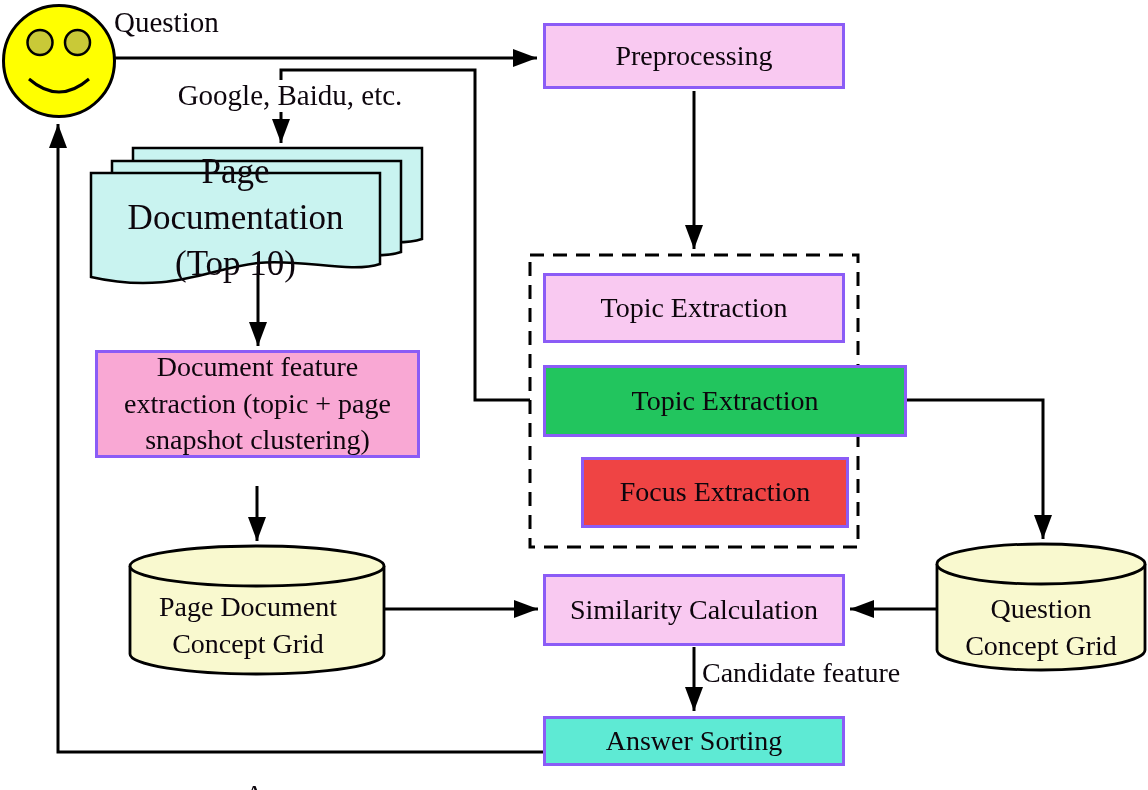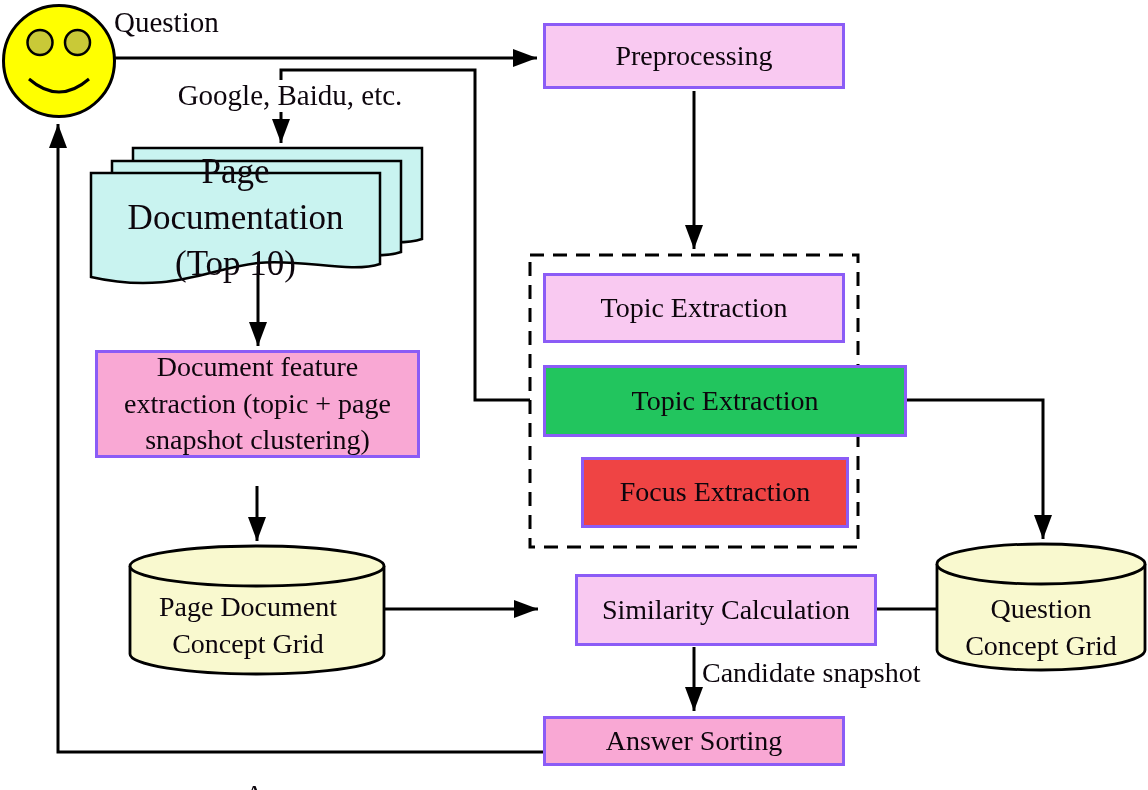--- a/index.html
+++ b/index.html
@@ -75,34 +75,34 @@
   <div class="node process" style="left: 543px; top: 273px; width: 302px; height: 70px; background-color: rgb(249, 201, 241);">Topic Extraction</div>
 
   <div class="node process" style="left: 543px; top: 365px; width: 364px; height: 72px; background-color: #22c55e;">Topic Extraction</div>
 
   <div class="node process" style="left: 543px; top: 457px; width: 268px; height: 71px; background-color: #ef4444; margin-left: 38px;">Focus Extraction</div>
 
   <div class="node process" style="left: 95px; top: 350px; width: 325px; height: 108px; background-color: #f9a8d4;">Document feature
 extraction (topic + page
 snapshot clustering)</div>
 
-  <div class="node process" style="left: 543px; top: 574px; width: 302px; height: 72px; background-color: rgb(249, 201, 241); margin-left: 32px;">Similarity Calculation</div>
+  <div class="node process" style="left: 543px; top: 574px; width: 302px; height: 72px; background-color: rgb(249, 201, 241);">Similarity Calculation</div>
 
-  <div class="node process" style="left: 543px; top: 716px; width: 302px; height: 50px; background-color: #f9a8d4;">Answer Sorting</div>
+  <div class="node process" style="left: 543px; top: 716px; width: 302px; height: 50px; background-color: #5eead4;">Answer Sorting</div>
 
   <div class="node" style="left:91px;top:180px;width:289px;height:76px;font-size:35px;">Page Documentation
 (Top 10)</div>
 
   <div class="node" style="left:130px;top:590px;width:236px;height:72px;">Page Document
 Concept Grid</div>
 
   <div class="node" style="left:937px;top:592px;width:208px;height:72px;">Question
 Concept Grid</div>
 
   <div class="floating-label" style="left:114px;top:7px;">Question</div>
 
   <div class="floating-label on-line center" style="left:162px;top:80px;width:248px;">Google, Baidu, etc.</div>
 
-  <div class="floating-label" style="left:702px;top:658px;font-size:28px;">Candidate snapshot</div>
+  <div class="floating-label" style="left:702px;top:658px;font-size:28px;">Candidate feature</div>
 
   <div class="floating-label on-line" style="left:240px;top:736px;margin-top:44px;">Answer</div>
 
 </div>
 
 </body></html>

